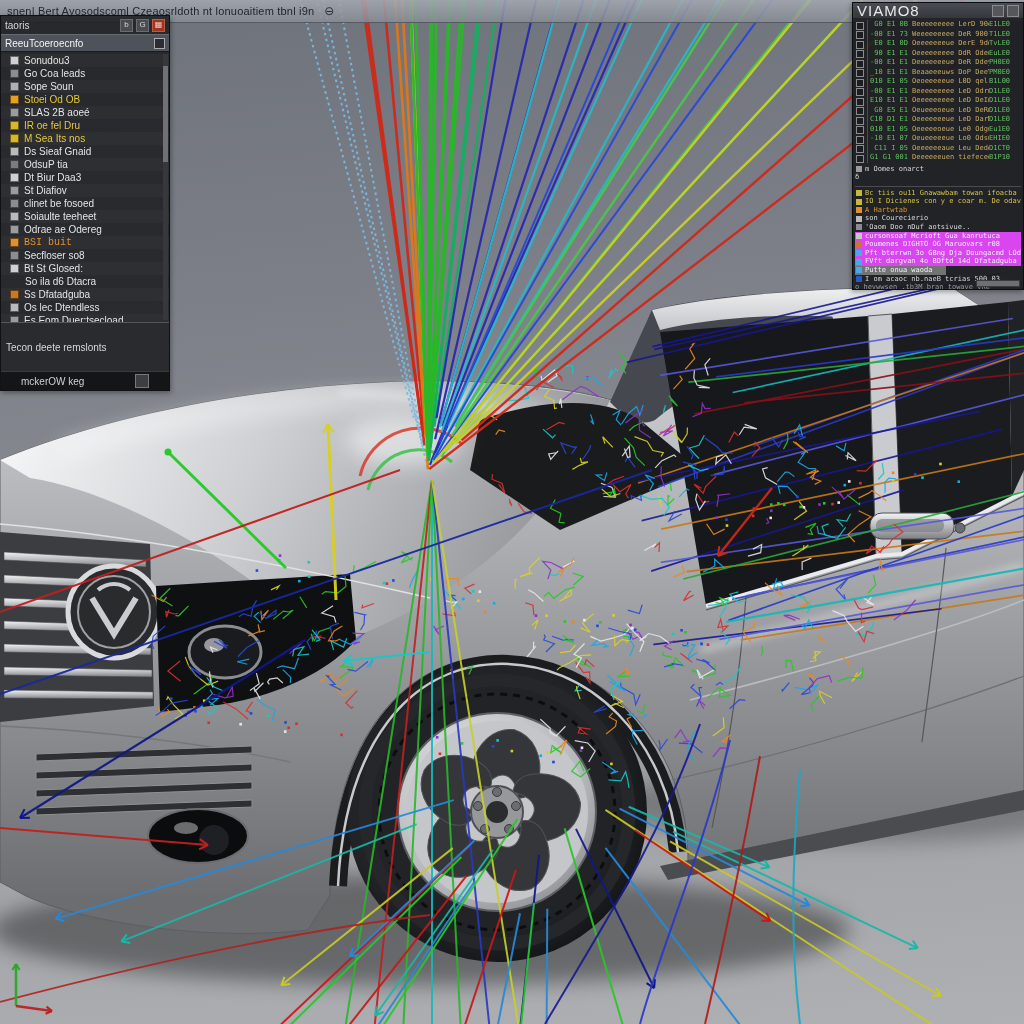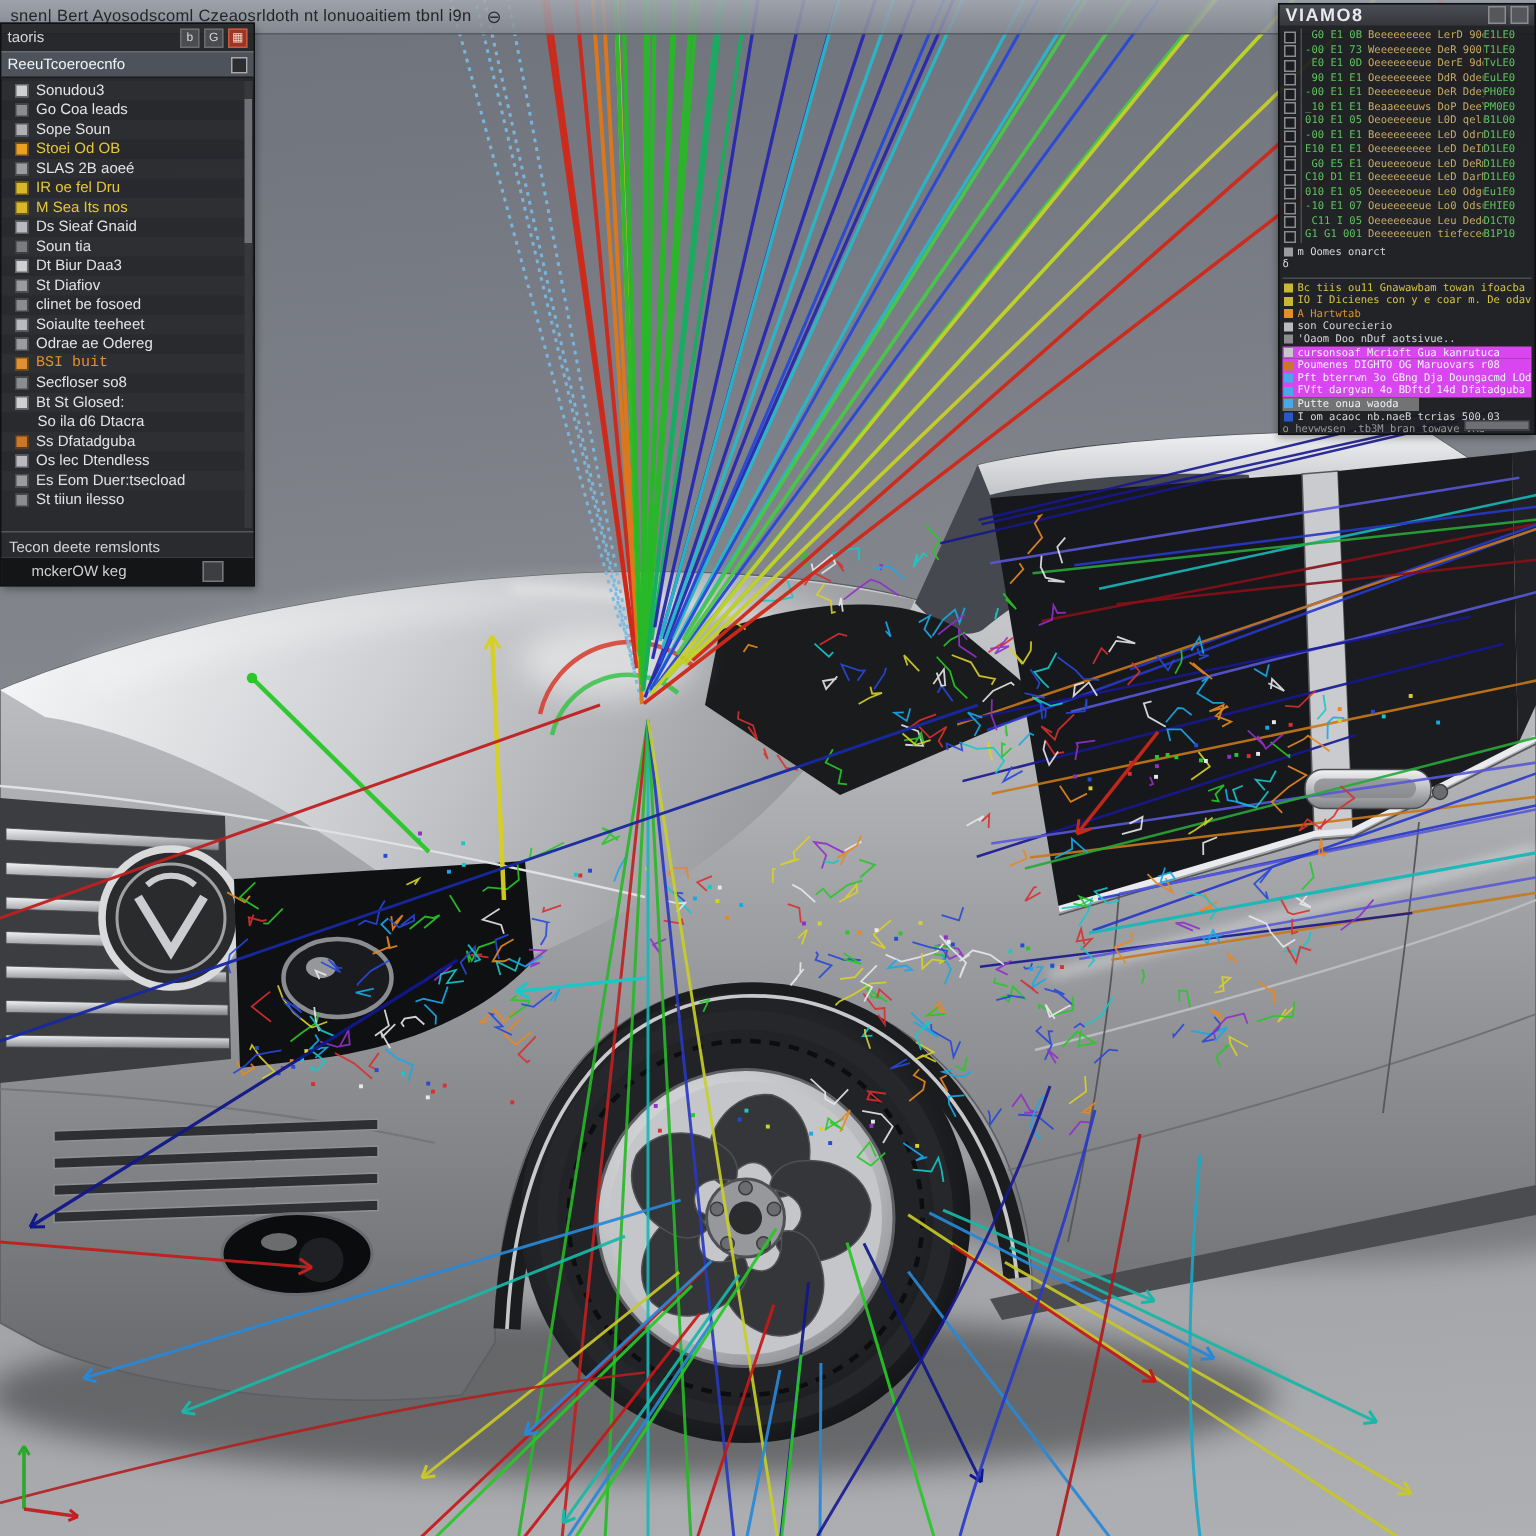--- a/index.html
+++ b/index.html
@@ -29,30 +29,30 @@
   .lp-sel .sbox{width:9px;height:9px;border:1px solid #a8aaae;background:#2c2d30;margin-left:auto;}
   #lp-list{flex:1;position:relative;overflow:hidden;padding-top:2px;}
   .lp-row{height:13px;display:flex;align-items:center;padding-left:9px;white-space:nowrap;}
   .lp-row:nth-child(odd){background:rgba(255,255,255,0.025);}
   .lp-row .tico{width:7px;height:7px;margin-right:5px;flex:none;border:1px solid rgba(0,0,0,.5);}
   .lp-row.indent{padding-left:24px;}
   .lp-row.yellow{color:#e6c738;}
   .lp-row.orange{color:#e0912e;font-family:Liberation Mono, monospace;}
   .lp-scroll{position:absolute;right:1px;top:2px;bottom:2px;width:5px;background:#37383b;}
   .lp-thumb{position:absolute;left:0;top:12px;width:5px;height:96px;background:#70727ا;background:#6f7176;}
-  .lp-foot{height:16px;border-top:1px solid #55575b;display:flex;align-items:flex-end;padding:0 5px;color:#d4d5d7;}
+  .lp-foot{height:16px;border-top:1px solid #55575b;display:flex;align-items:center;padding:16px 5px;color:#d4d5d7;}
   .lp-input{height:18px;background:#141517;border-top:1px solid #3a3b3e;display:flex;align-items:center;padding:0 20px;color:#cfd0d2;}
   .lp-input .ibtn{width:12px;height:12px;margin-left:auto;background:#3c3e42;border:1px solid #76787c;}
 
   
   #rpanel{position:absolute;right:0;top:2px;width:170px;height:286px;z-index:6;
     background:rgba(26,27,30,0.92);border:1px solid #0d0e10;box-shadow:-1px 2px 5px rgba(0,0,0,.35);
     display:flex;flex-direction:column;overflow:hidden;}
   .rp-title{height:15px;background:linear-gradient(#4a4d54,#35373c);display:flex;align-items:center;padding:0 4px;}
-  .rp-title .rtxt{flex:1;font-size:12px;font-weight:bold;color:#e8e9eb;letter-spacing:1px;}
+  .rp-title .rtxt{flex:1;font-size:15px;font-weight:normal;color:#e8e9eb;letter-spacing:1px;}
   .rp-btn{width:10px;height:10px;border:1px solid #8a8c90;background:#55575b;margin-left:3px;}
   #rp-table{font-family:"DejaVu Sans Mono","Liberation Mono",monospace;font-size:7px;line-height:9.5px;padding:2px 0 1px 2px;}
   .rt-row{display:flex;align-items:flex-end;height:9.5px;white-space:nowrap;}
   .rt-cb{width:6px;height:6px;border:1px solid #8a8c90;background:#1c1d20;margin:0 3px 0 1px;flex:none;}
   .rt-n1{width:40px;color:#5fc45f;text-align:right;padding-right:4px;border-left:1px solid #4a4c50;flex:none;}
   .rt-tx{flex:1;color:#c7aa64;overflow:hidden;}
   .rt-n2{width:34px;color:#5fc45f;flex:none;}
   #rp-log{font-family:"DejaVu Sans Mono","Liberation Mono",monospace;font-size:7px;line-height:8.6px;padding:1px 2px;}
   .lg-row{display:flex;align-items:center;height:8.6px;white-space:nowrap;overflow:hidden;}
   .lg-ico{width:6px;height:6px;margin:0 3px 0 1px;flex:none;}
@@ -837,21 +837,21 @@
         <div class="lp-row yellow">
           <span class="tico" style="background: rgb(216, 184, 40);"></span>
           <span>M Sea Its nos</span>
         </div>
         <div class="lp-row default">
           <span class="tico" style="background: rgb(184, 186, 192);"></span>
           <span>Ds Sieaf Gnaid</span>
         </div>
         <div class="lp-row default">
           <span class="tico" style="background: rgb(122, 124, 128);"></span>
-          <span>Soun tia</span>
+          <span>OdsuP tia</span>
         </div>
         <div class="lp-row default">
           <span class="tico" style="background: rgb(207, 208, 210);"></span>
           <span>Dt Biur Daa3</span>
         </div>
         <div class="lp-row default">
           <span class="tico" style="background: rgb(154, 156, 160);"></span>
           <span>St Diafiov</span>
         </div>
         <div class="lp-row default">

